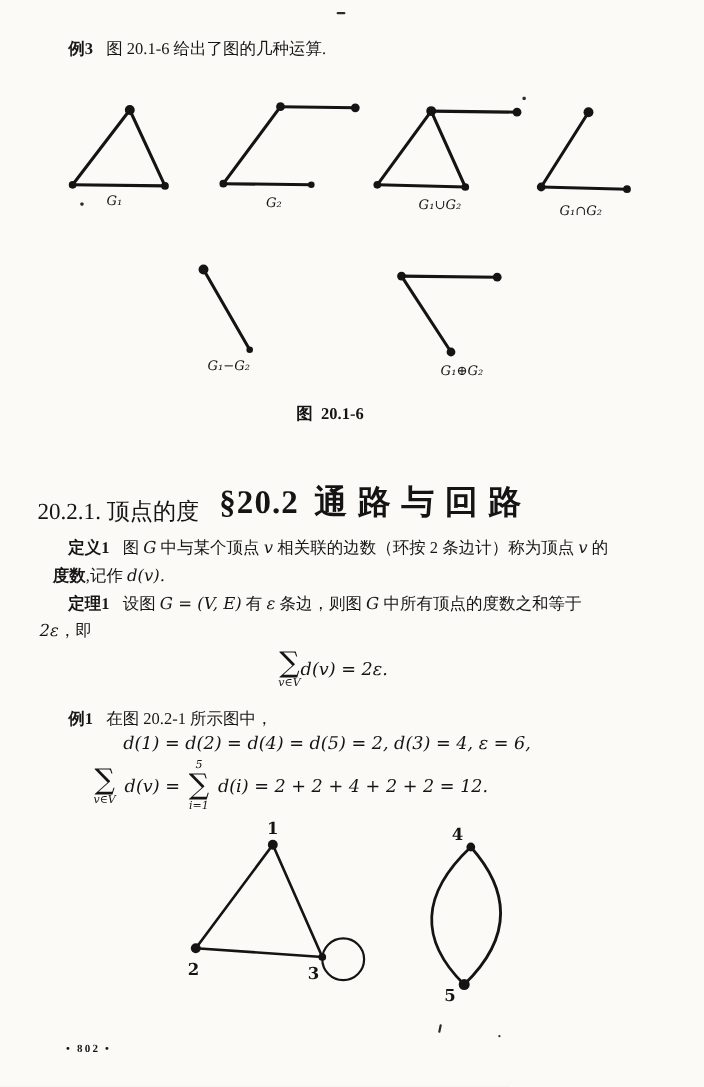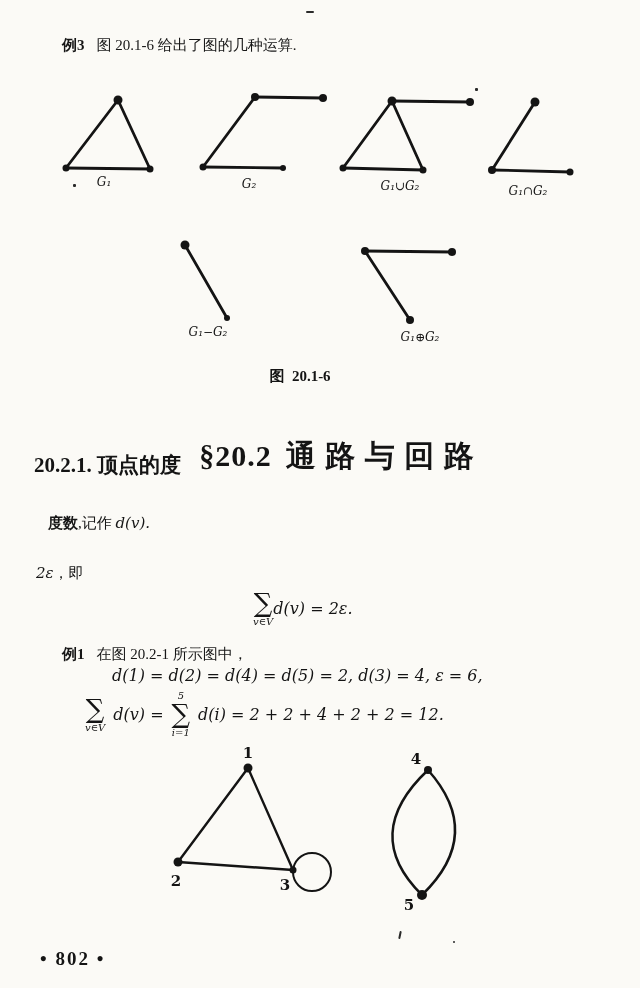--- a/index.html
+++ b/index.html
@@ -46,21 +46,21 @@
     text-align:center;
     font-weight:bold;
     font-size:30px;
     letter-spacing:1px;
     white-space:pre;
   }
   .section-heading .num{margin-right:14px;}
   .subsection-heading{
     position:absolute;
     left:34px;top:451px;
-    font-weight:bold;
+    font-weight:normal;
     font-size:21px;
     white-space:nowrap;
   }
   .indent{margin-left:26px;}
   .labgap{margin-right:12px;}
   .mathline{
     position:absolute;
     display:flex;
     align-items:center;
     font-family:"DejaVu Serif","Liberation Serif",serif;
@@ -84,22 +84,22 @@
   .edge-thin{stroke:#141414;stroke-width:2.4;stroke-linecap:round;fill:none;}
   .vdot{fill:#141414;stroke:none;}
   .loop{fill:none;stroke:#141414;stroke-width:2;}
   .lens{fill:none;stroke:#141414;stroke-width:2.5;}
   .vtext{
     font-family:"DejaVu Serif","Liberation Serif",serif;
     font-size:15px;font-weight:bold;fill:#141414;
   }
   .footer{
     position:absolute;
-    left:40px;top:948px;
-    font-size:19px;font-weight:bold;
+    left:60px;top:948px;
+    font-size:10px;font-weight:bold;
     letter-spacing:2px;
   }
   .speck{position:absolute;background:#2a2a2a;border-radius:1px;}
 </style>
 </head>
 <body>
 
 <div class="page">
 
   <div class="textline" style="left:36px;top:36px;">
@@ -165,24 +165,30 @@
   <div class="graph-label" style="left:370px;top:330px;width:100px;">G₁⊕G₂</div>
 
   <div class="caption" style="left:200px;top:367px;width:200px;">图  20.1-6</div>
 
   <div class="section-heading">
     <span class="num">§20.2</span><span>通 路 与 回 路</span>
   </div>
 
   <div class="subsection-heading">20.2.1. 顶点的度</div>
 
+  <div class="textline" style="left:36px;top:489px;">
+    <span class="blab indent labgap">定义1</span><span>图 </span><span class="math">G</span><span> 中与某个顶点 </span><span class="math">v</span><span> 相关联的边数（环按 2 条边计）称为顶点 </span><span class="math">v</span><span> 的</span>
+  </div>
   <div class="textline" style="left:48px;top:514px;">
     <span class="blab">度数</span><span>,记作 </span><span class="math">d(v).</span>
   </div>
 
+  <div class="textline" style="left:36px;top:540px;">
+    <span class="blab indent labgap">定理1</span><span>设图 </span><span class="math">G = (V, E)</span><span> 有 </span><span class="math">ε</span><span> 条边，则图 </span><span class="math">G</span><span> 中所有顶点的度数之和等于</span>
+  </div>
   <div class="textline" style="left:36px;top:564px;">
     <span class="math">2ε</span><span>，即</span>
   </div>
 
   <div class="mathline" style="left:253px;top:590px;">
     <span class="sumstack">
       <span class="op">∑</span>
       <span class="lim">v∈V</span>
     </span>
     <span class="gap10">d(v) = 2ε.</span>

